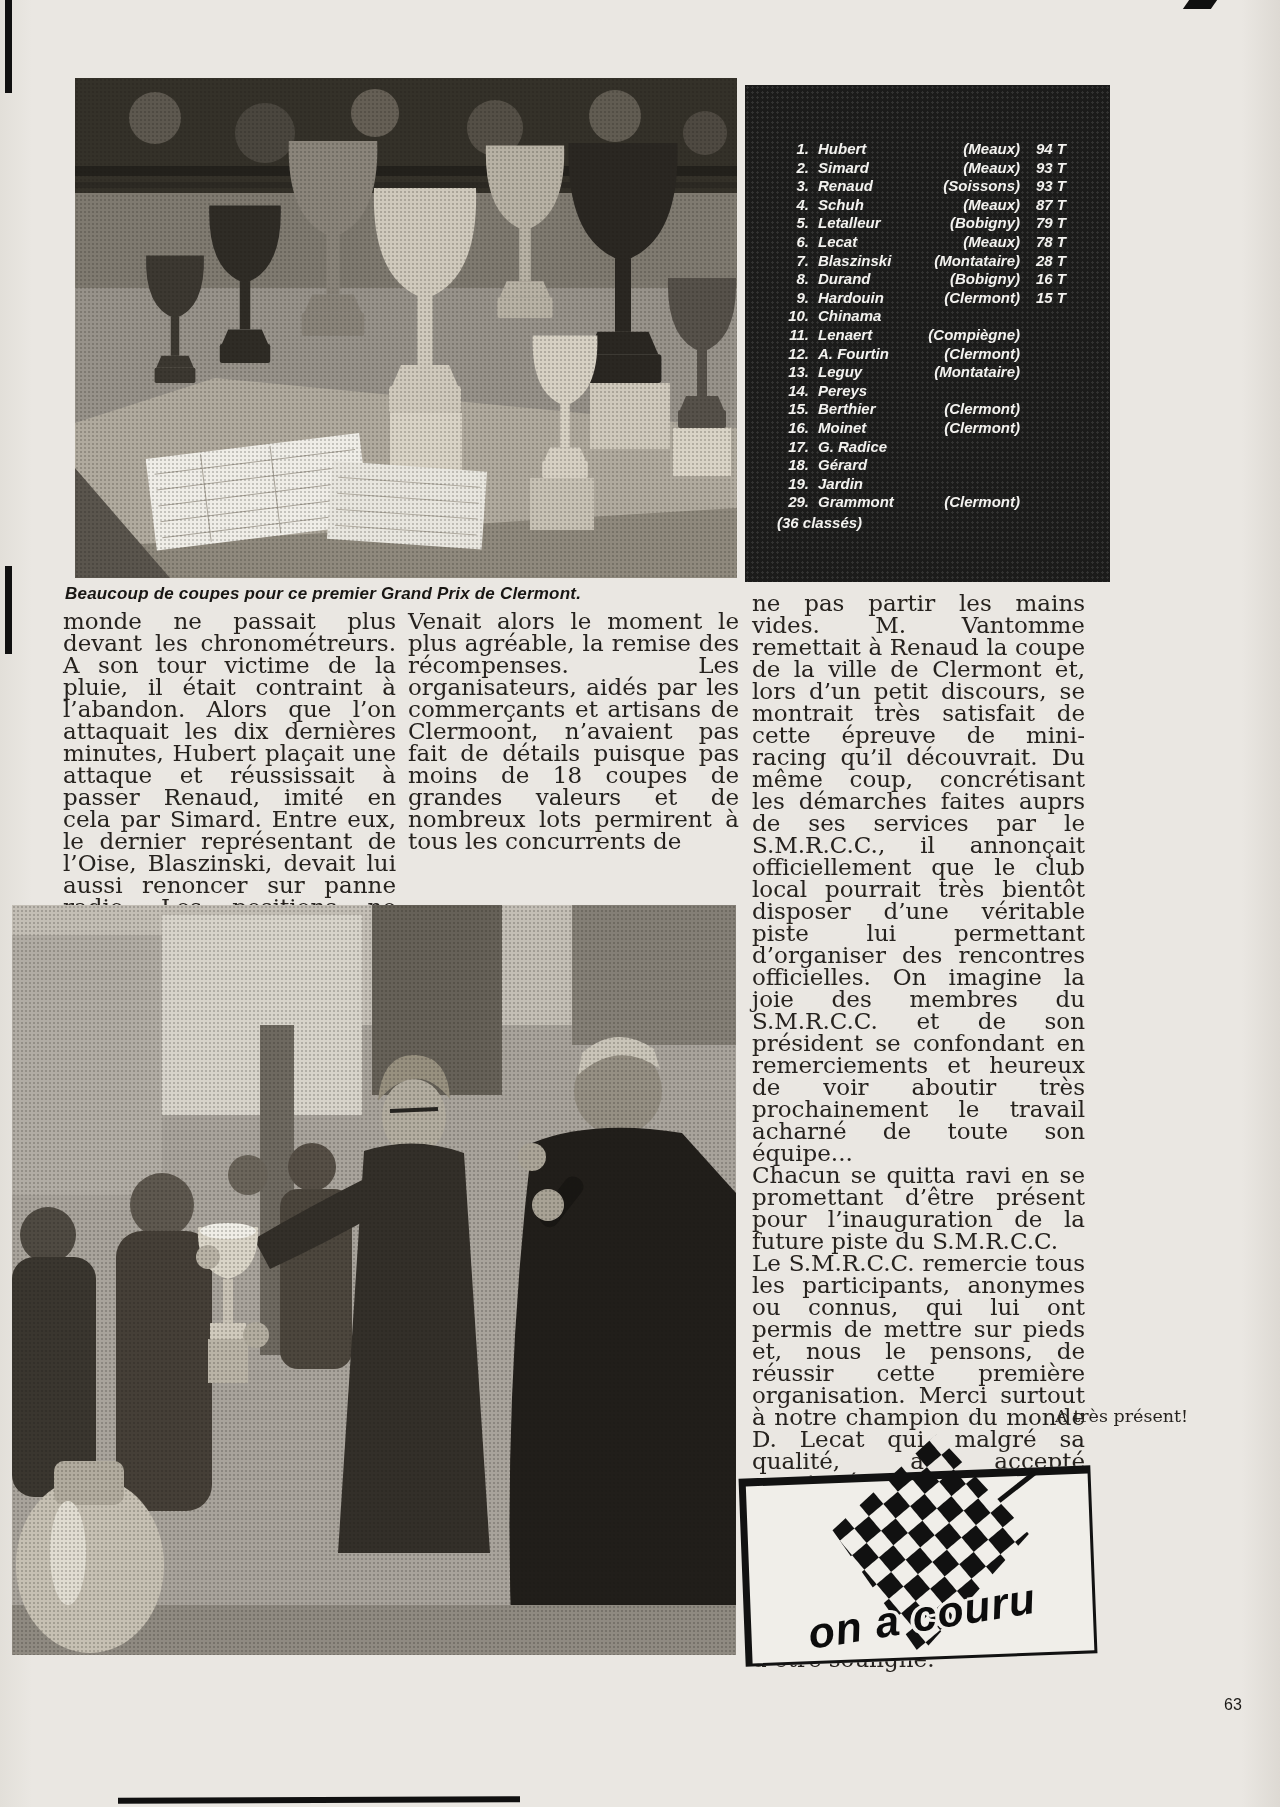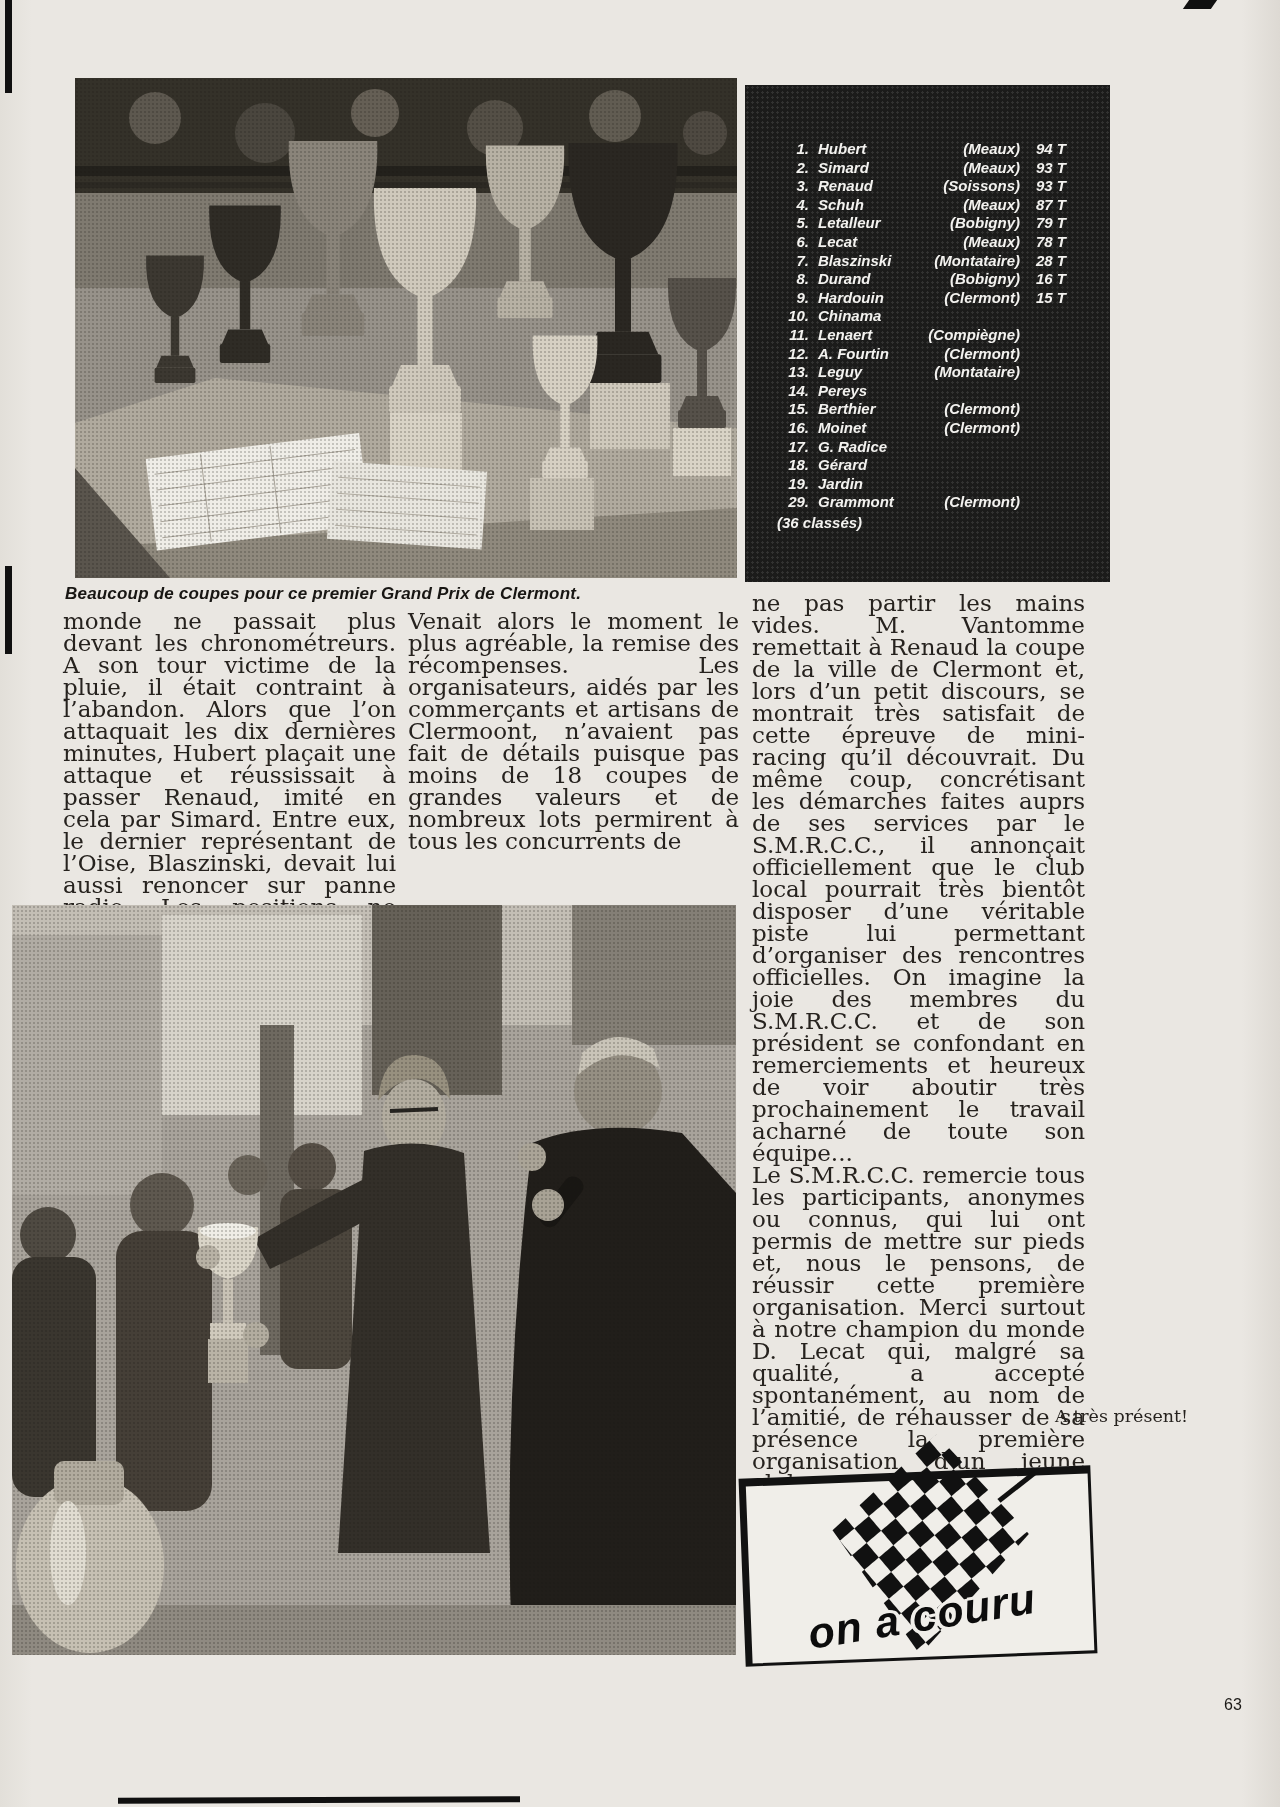--- a/index.html
+++ b/index.html
@@ -308,20 +308,21 @@
   <div class="abs caption" style="left:65px;top:584px;width:680px;">Beaucoup de coupes pour ce premier Grand Prix de Clermont.</div>
 
   <div class="abs bodycol" style="left:63px;top:610px;width:333px;">
     <p>monde ne passait plus devant les chronométreurs. A son tour victime de la pluie, il était contraint à l’abandon. Alors que l’on attaquait les dix dernières minutes, Hubert plaçait une attaque et réussissait à passer Renaud, imité en cela par Simard. Entre eux, le dernier représentant de l’Oise, Blaszinski, devait lui aussi renoncer sur panne radio. Les positions ne devaient plus changer et c’est trempé mais heureux qu’Eric Hubert remportait cette pre-</p>
   </div>
   <div class="abs bodycol" style="left:408px;top:610px;width:331px;">
     <p>Venait alors le moment le plus agréable, la remise des récompenses. Les organisateurs, aidés par les commerçants et artisans de Clermoont, n’avaient pas fait de détails puisque pas moins de 18 coupes de grandes valeurs et de nombreux lots permirent à tous les concurrents de</p>
   </div>
   <div class="abs bodycol" style="left:752px;top:592px;width:333px;">
     <p>ne pas partir les mains vides. M. Vantomme remettait à Renaud la coupe de la ville de Clermont et, lors d’un petit discours, se montrait très satisfait de cette épreuve de mini-racing qu’il découvrait. Du même coup, concrétisant les démarches faites auprs de ses services par le S.M.R.C.C., il annonçait officiellement que le club local pourrait très bientôt disposer d’une véritable piste lui permettant d’organiser des rencontres officielles. On imagine la joie des membres du S.M.R.C.C. et de son président se confondant en remerciements et heureux de voir aboutir très prochainement le travail acharné de toute son équipe...</p>
+    <p>Chacun se quitta ravi en se promettant d’être présent pour l’inauguration de la future piste du S.M.R.C.C.</p>
     <p>Le S.M.R.C.C. remercie tous les participants, anonymes ou connus, qui lui ont permis de mettre sur pieds et, nous le pensons, de réussir cette première organisation. Merci surtout à notre champion du monde D. Lecat qui, malgré sa qualité, a accepté spontanément, au nom de l’amitié, de réhausser de sa présence la première organisation d’un jeune club qui ne compte que neuf mois d’existence. C’est un geste rare dans les annales sportives et qui méritait d’être souligné.</p>
   </div>
   <div class="abs signoff" style="left:1055px;top:1406px;">A très présent!</div>
 
   <div class="abs photo" style="left:12px;top:905px;width:724px;height:750px;">
     <svg width="724" height="750" viewBox="0 0 724 750">
       <rect width="724" height="750" fill="#a8a39b"></rect>
       <rect width="724" height="120" fill="#c3beb5"></rect>
       <rect x="0" y="30" width="150" height="260" fill="#b1aca4"></rect>
       <rect x="150" y="10" width="200" height="200" fill="#d7d3ca"></rect>

